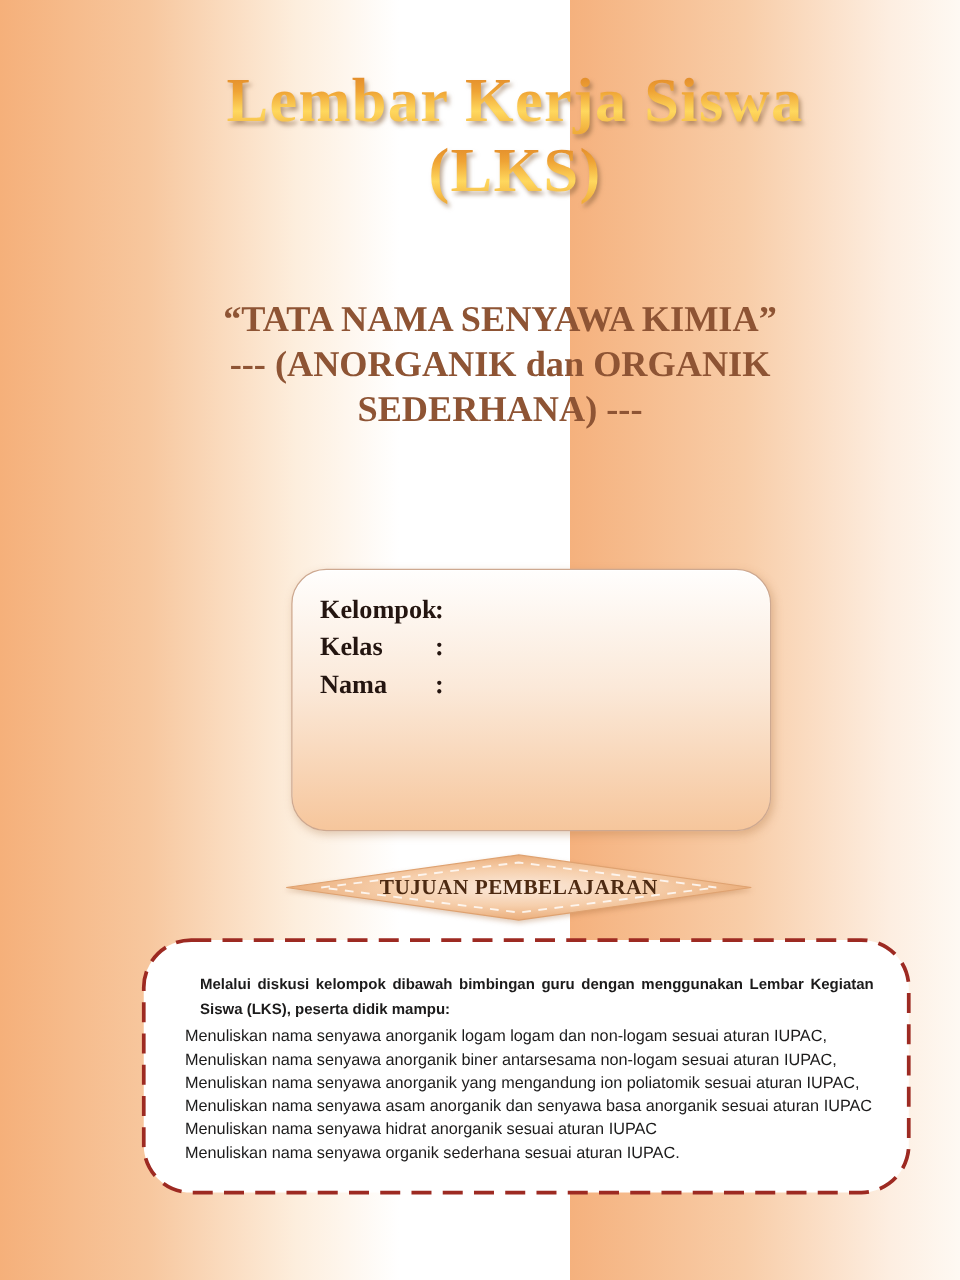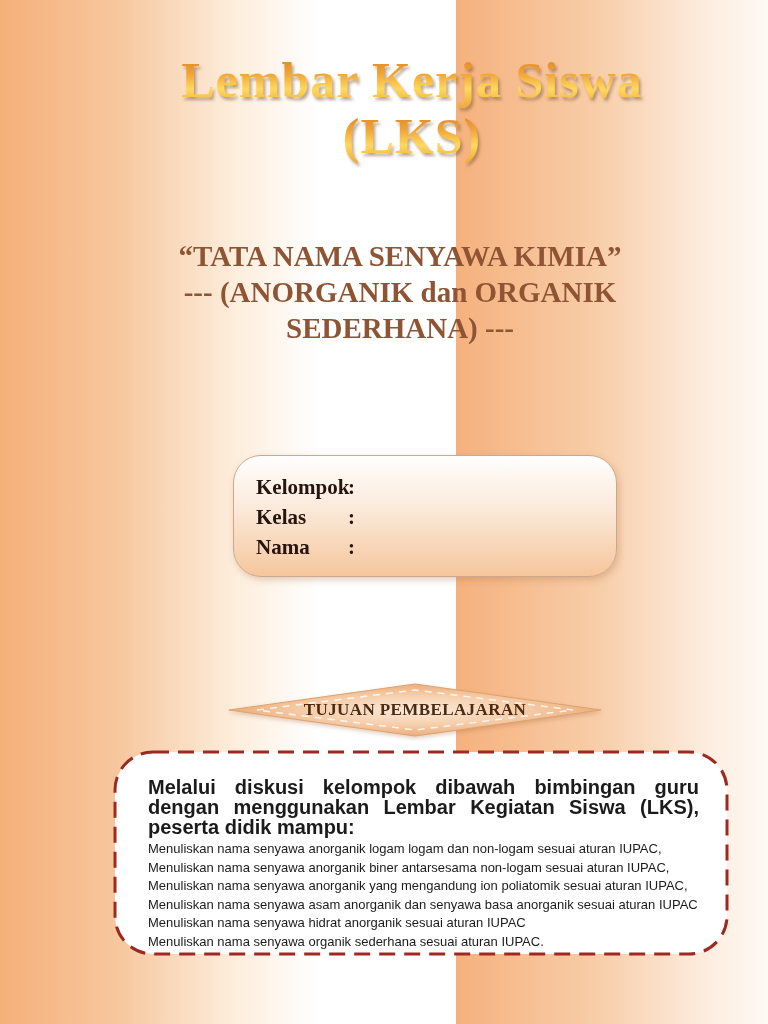--- a/index.html
+++ b/index.html
@@ -24,21 +24,21 @@
     background:linear-gradient(180deg,#dd8226 6%,#efa435 38%,#ffd85e 66%,#f0ad3a 96%);
     -webkit-background-clip:text;background-clip:text;color:transparent;
     filter:drop-shadow(2px 3px 1.5px rgba(133,95,58,0.55));
   }
   .subtitle-wrap{
     position:absolute;left:20px;top:238px;width:760px;text-align:center;
     color:#8e5434;font-weight:700;font-size:29px;line-height:36px;
   }
   
   .identity-box{
-    position:absolute;left:233px;top:455px;width:384px;height:122px;
+    position:absolute;left:233px;top:455px;width:384px;height:210px;
     border-radius:28px;box-sizing:border-box;
     border:1px solid #cda890;
     background:linear-gradient(180deg,#fffefd 0%,#fbe9d9 45%,#f6c69c 100%);
     box-shadow:2px 3px 7px rgba(176,120,72,0.35), inset 0 1px 0 rgba(255,255,255,0.9);
     padding:16px 0 0 22px;
   }
   .id-row{display:flex;color:#241510;font-weight:700;font-size:21px;line-height:30px;}
   .id-label{width:92px;}
   .id-colon{width:18px;}
   .id-value{flex:1;}
@@ -46,22 +46,22 @@
   .obj-box{
     position:absolute;left:113px;top:750px;width:616px;height:206px;
   }
   .obj-border{position:absolute;left:0;top:0;}
   .obj-content{
     position:absolute;left:0;top:0;width:100%;height:100%;box-sizing:border-box;
     padding:27px 30px 0 35px;
     font-family:"Liberation Sans",sans-serif;color:#1c1b1b;
   }
   .obj-intro{
-    font-weight:700;font-size:20px;line-height:20px;
-    text-align:justify;margin:0 0 3px 0;
+    font-weight:700;font-size:12px;line-height:20px;
+    text-align:justify;margin:0 0 3px 12px;
   }
   .obj-items{font-size:13px;line-height:18.5px;font-weight:400;}
   .obj-item{white-space:nowrap;}
   
   .banner{position:absolute;left:227px;top:682px;width:376px;height:56px;}
   .banner svg{position:absolute;left:0;top:0;filter:drop-shadow(0 2px 2px rgba(170,110,60,0.35));}
   .banner-label{
     position:absolute;left:0;top:0;width:100%;height:100%;
     display:flex;align-items:center;justify-content:center;
     color:#4d2a12;font-weight:700;font-size:17px;letter-spacing:0.4px;

